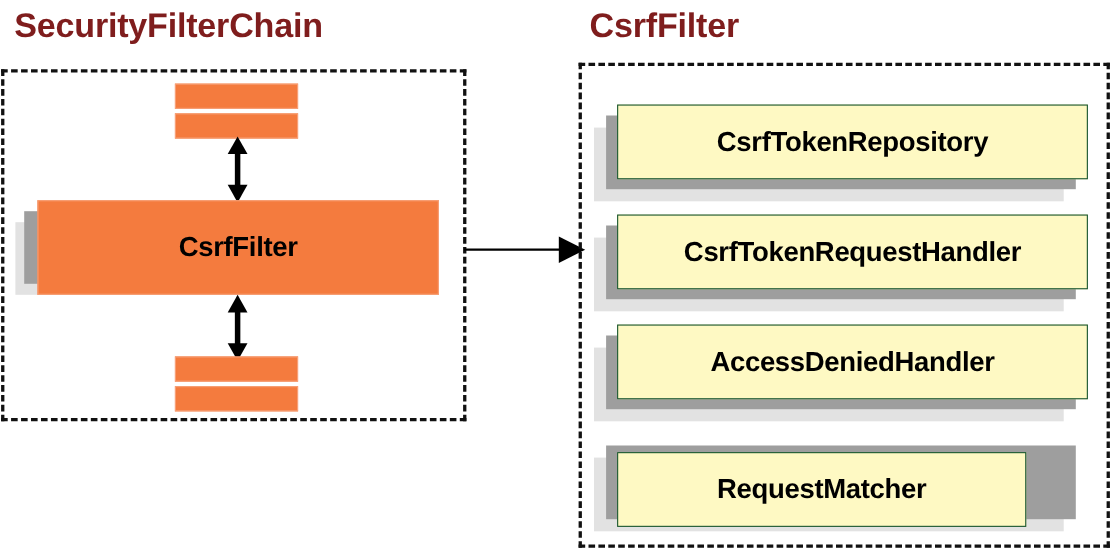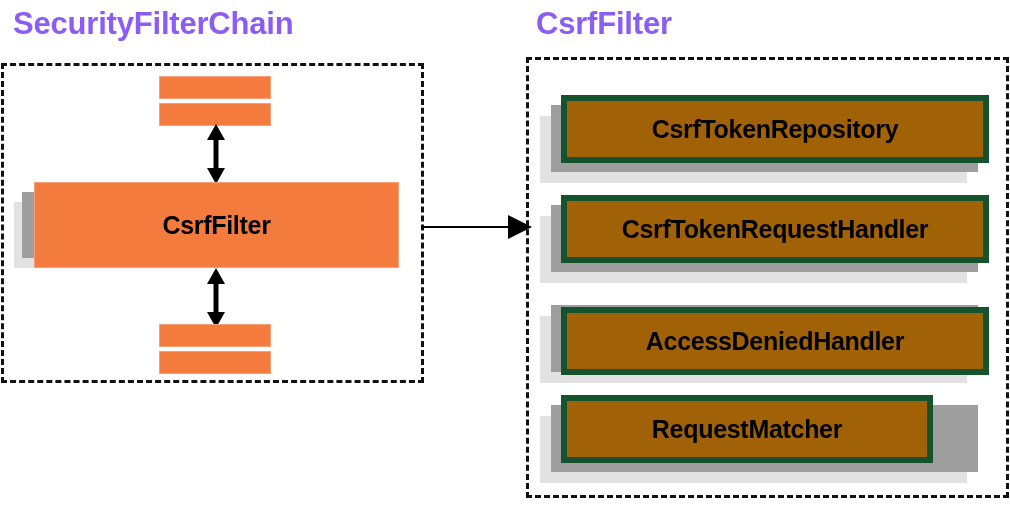--- a/index.html
+++ b/index.html
@@ -19,21 +19,21 @@
     overflow: hidden;
   }
 
   
   .panel-title {
     position: absolute;
     font-family: "Liberation Sans", sans-serif;
     font-weight: bold;
     font-size: 31px;
     line-height: 31px;
-    color: #8b5cf6;
+    color: #7f1d1d;
     letter-spacing: -0.2px;
     white-space: nowrap;
   }
   #title-left  { left: 13px;  top: 8px; }
   #title-right { left: 536px; top: 8px; }
 
   
   .dashed-group {
     position: absolute;
     box-sizing: border-box;
@@ -84,22 +84,22 @@
     letter-spacing: -0.3px;
   }
 
   
   .card.orange .face {
     background: #f47b3e;
     border: 1px solid #f7a077;
   }
   
   .card.blue .face {
-    background: #a16207;
-    border: 6px solid #14532d;
+    background: #fef9c3;
+    border: 1px solid #14532d;
   }
 
   
   .bar {
     position: absolute;
     box-sizing: border-box;
     background: #f47b3e;
     border: 1px solid #f7a077;
   }
 
@@ -165,26 +165,26 @@
     <div class="shadow-light" style="left:0px;  top:21px; width:427px; height:67px;"></div>
     <div class="shadow-dark" style="left:11px; top:10px; width:427px; height:67px;"></div>
     <div class="face" style="left:21px; top:0px;  width:428px; height:68px;text-align:center;">
       <span class="face-label">CsrfTokenRequestHandler</span>
     </div>
   </div>
 
   <div class="card blue" style="left:540px; top:295px; width:449px; height:88px;">
     <div class="shadow-light" style="left:0px;  top:21px; width:427px; height:67px;"></div>
     <div class="shadow-dark" style="left:11px; top:10px; width:427px; height:67px;"></div>
-    <div class="face" style="left:21px; top:12px;  width:428px; height:68px;">
+    <div class="face" style="left:21px; top:0px;  width:428px; height:68px;">
       <span class="face-label">AccessDeniedHandler</span>
     </div>
   </div>
 
   <div class="card blue" style="left:540px; top:395px; width:449px; height:88px;">
     <div class="shadow-light" style="left:0px;  top:21px; width:427px; height:67px;"></div>
     <div class="shadow-dark" style="left:11px; top:10px; width:427px; height:67px;"></div>
-    <div class="face" style="left:21px; top:0px;  width:372px; height:68px;">
+    <div class="face" style="left:21px; top:16px;  width:372px; height:68px;">
       <span class="face-label">RequestMatcher</span>
     </div>
   </div>
 
 </div>
 
 </body></html>

